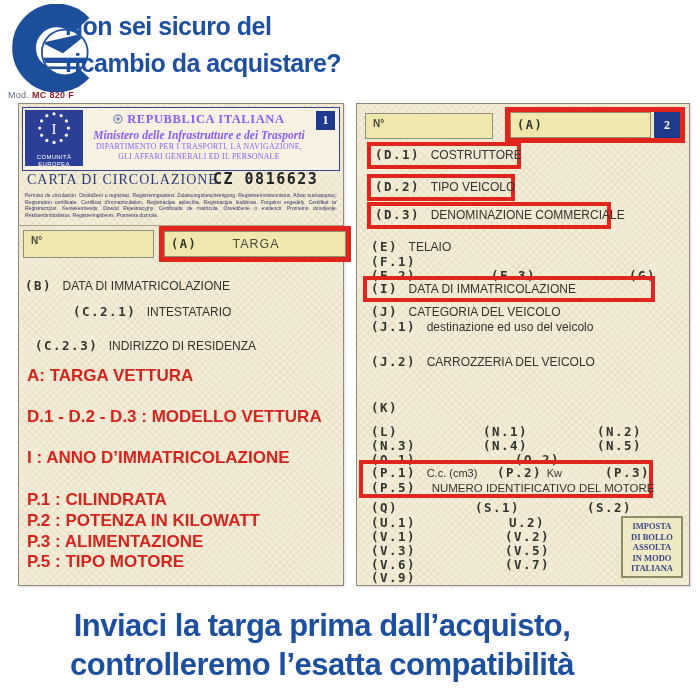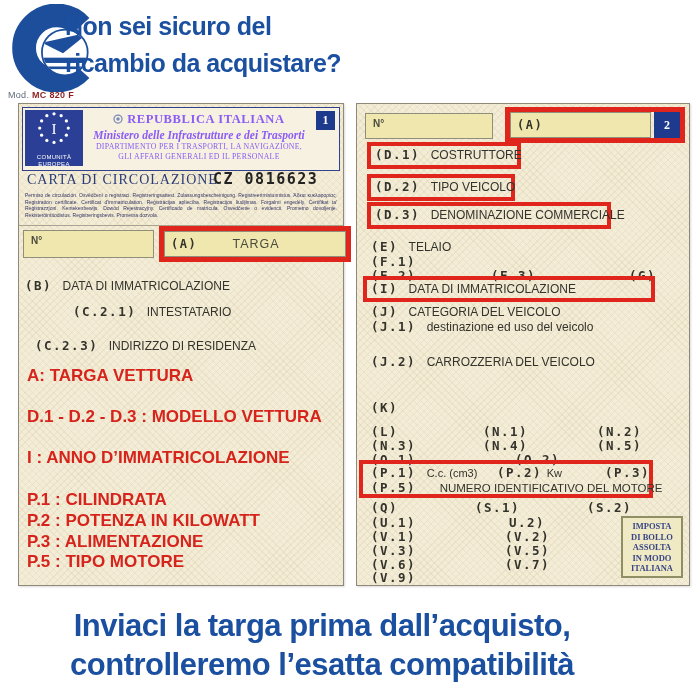--- a/index.html
+++ b/index.html
@@ -278,21 +278,21 @@
     </div>
     <div class="row" style="left:140px;top:361px;">
       <span class="code">(P.2)</span>
       <span class="lbl" style="font-size:11px;margin-left:1px;">Kw</span>
     </div>
     <div class="row" style="left:248px;top:361px;">
       <span class="code">(P.3)</span>
     </div>
     <div class="row" style="left:14px;top:376px;">
       <span class="code">(P.5)</span>
-      <span class="lbl" style="font-size:11.5px;margin-left:20px;letter-spacing:0;">NUMERO IDENTIFICATIVO DEL MOTORE</span>
+      <span class="lbl" style="font-size:11.5px;margin-left:12px;letter-spacing:0;">NUMERO IDENTIFICATIVO DEL MOTORE</span>
     </div>
 
     <div class="row" style="left:14px;top:396px;">
       <span class="code">(Q)</span></div>
     <div class="row" style="left:118px;top:396px;">
       <span class="code">(S.1)</span></div>
     <div class="row" style="left:230px;top:396px;">
       <span class="code">(S.2)</span></div>
 
     <div class="row" style="left:14px;top:411px;">

